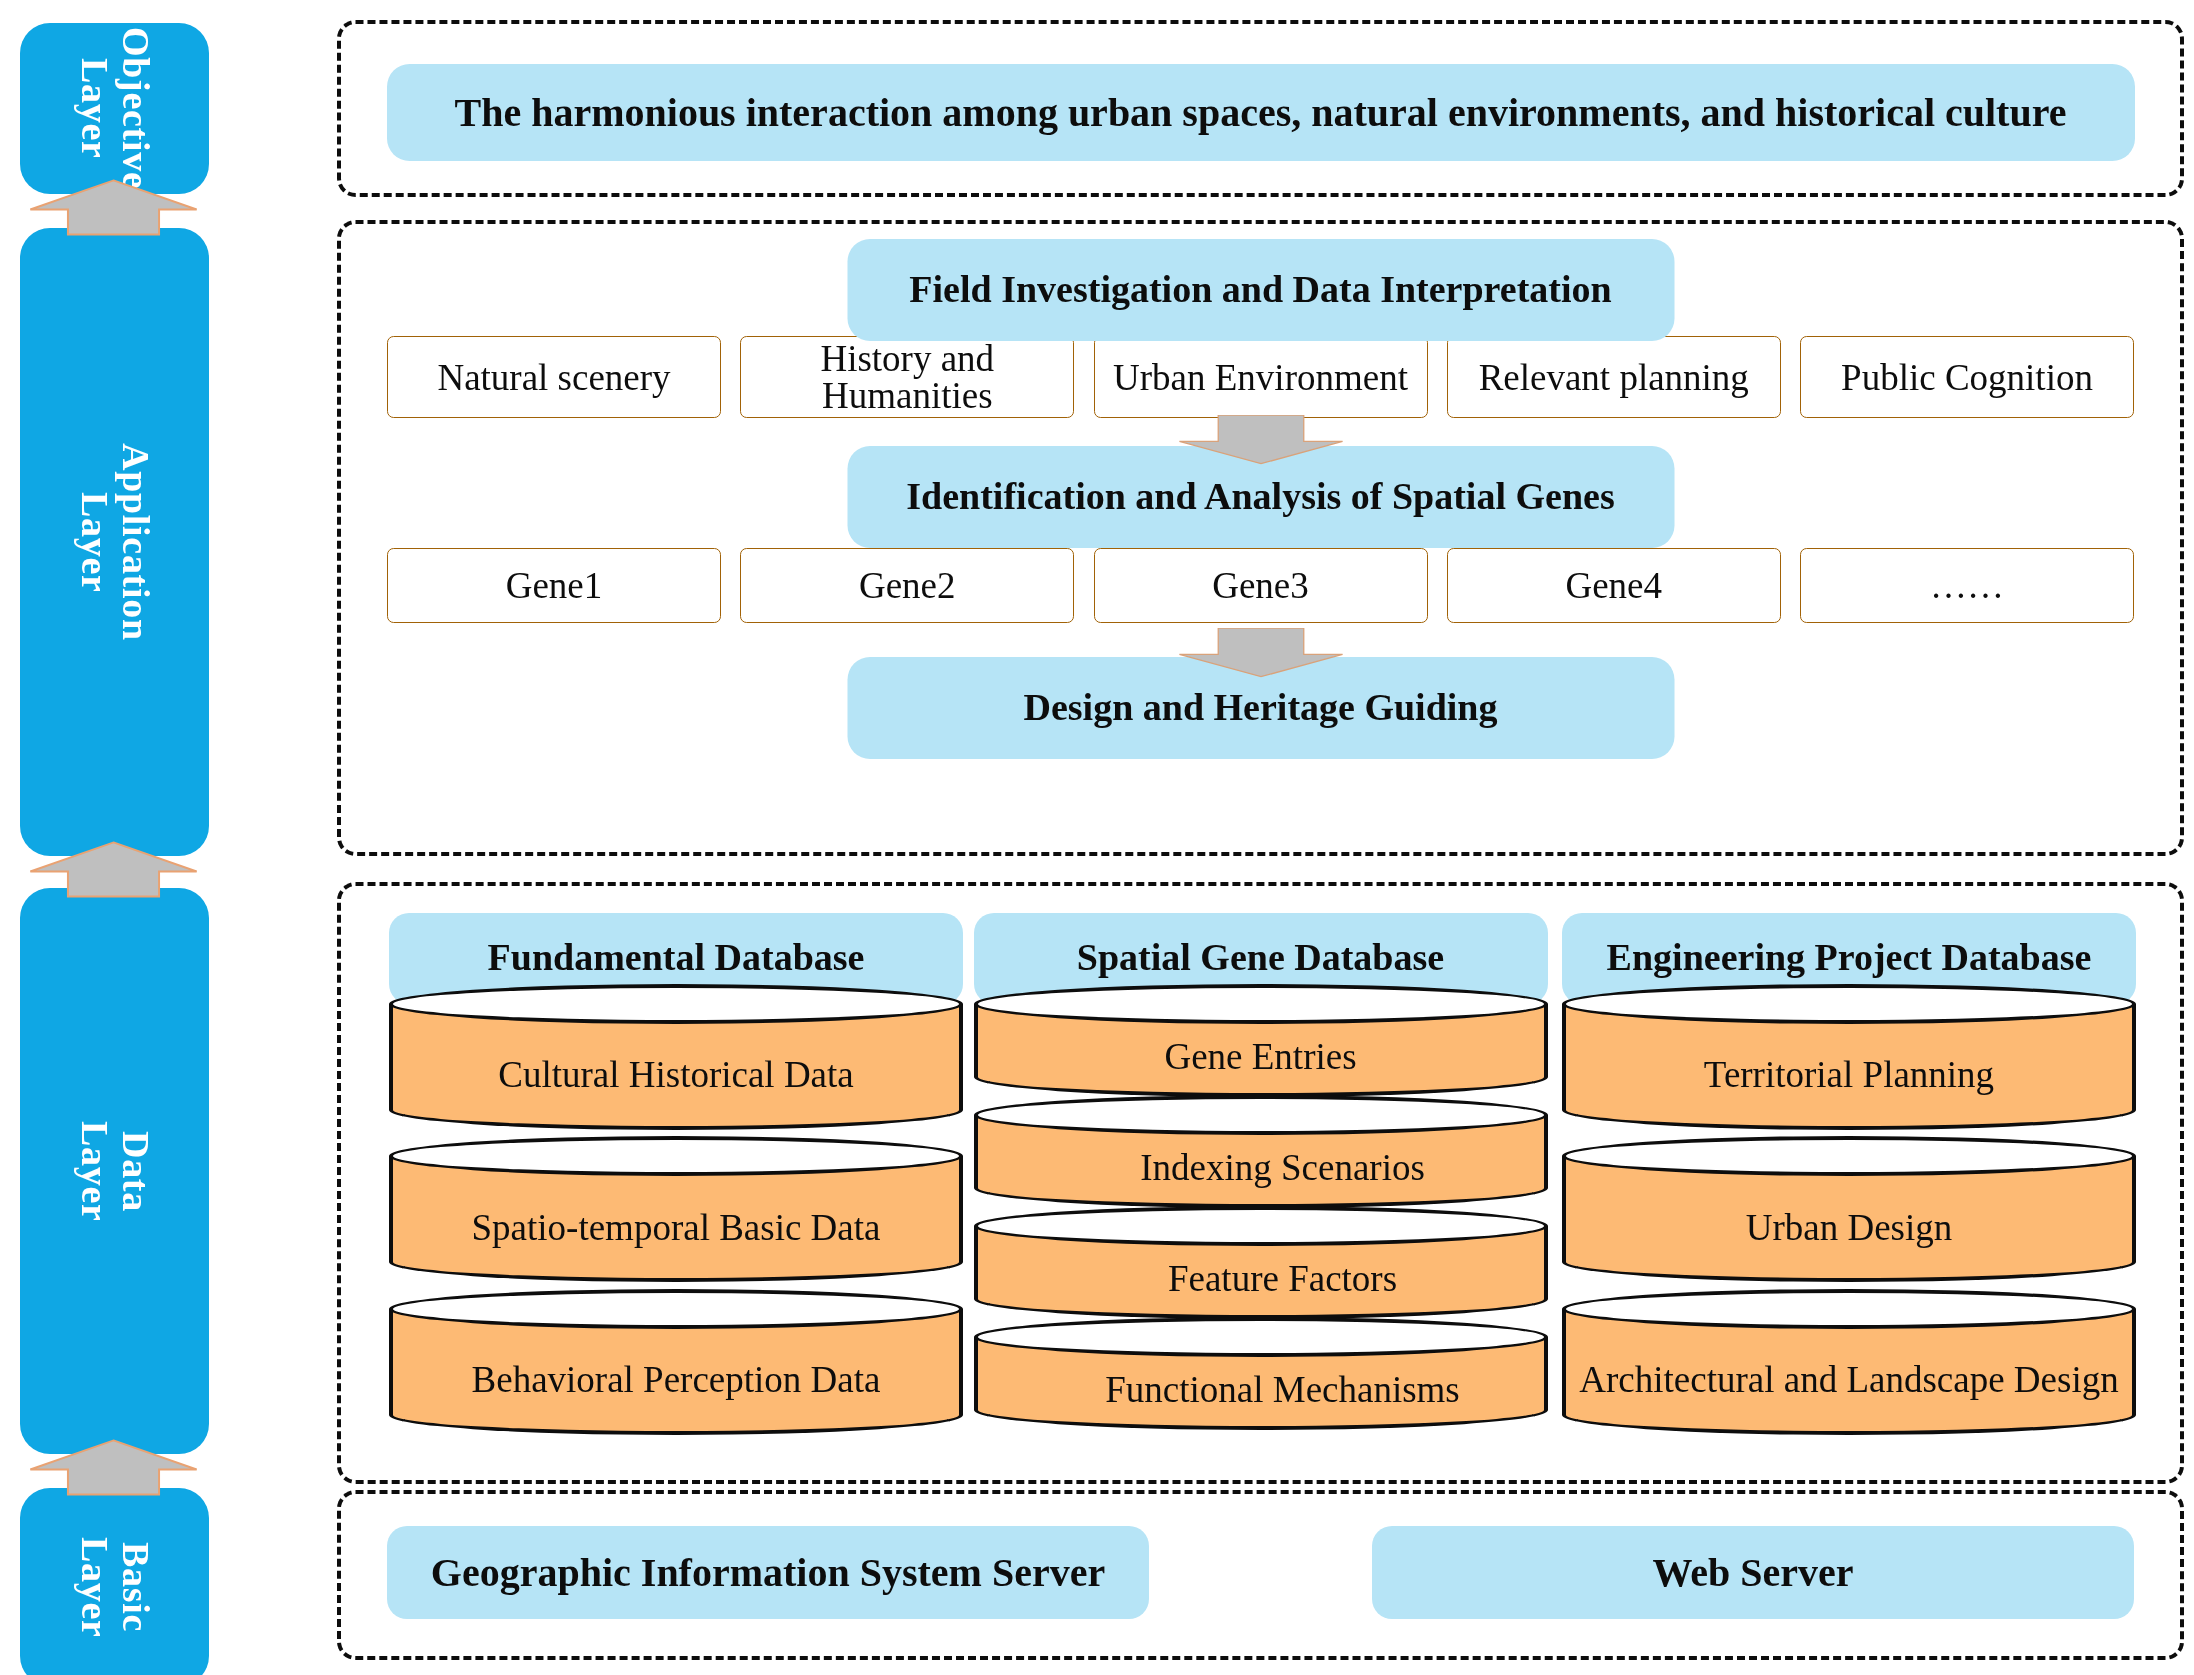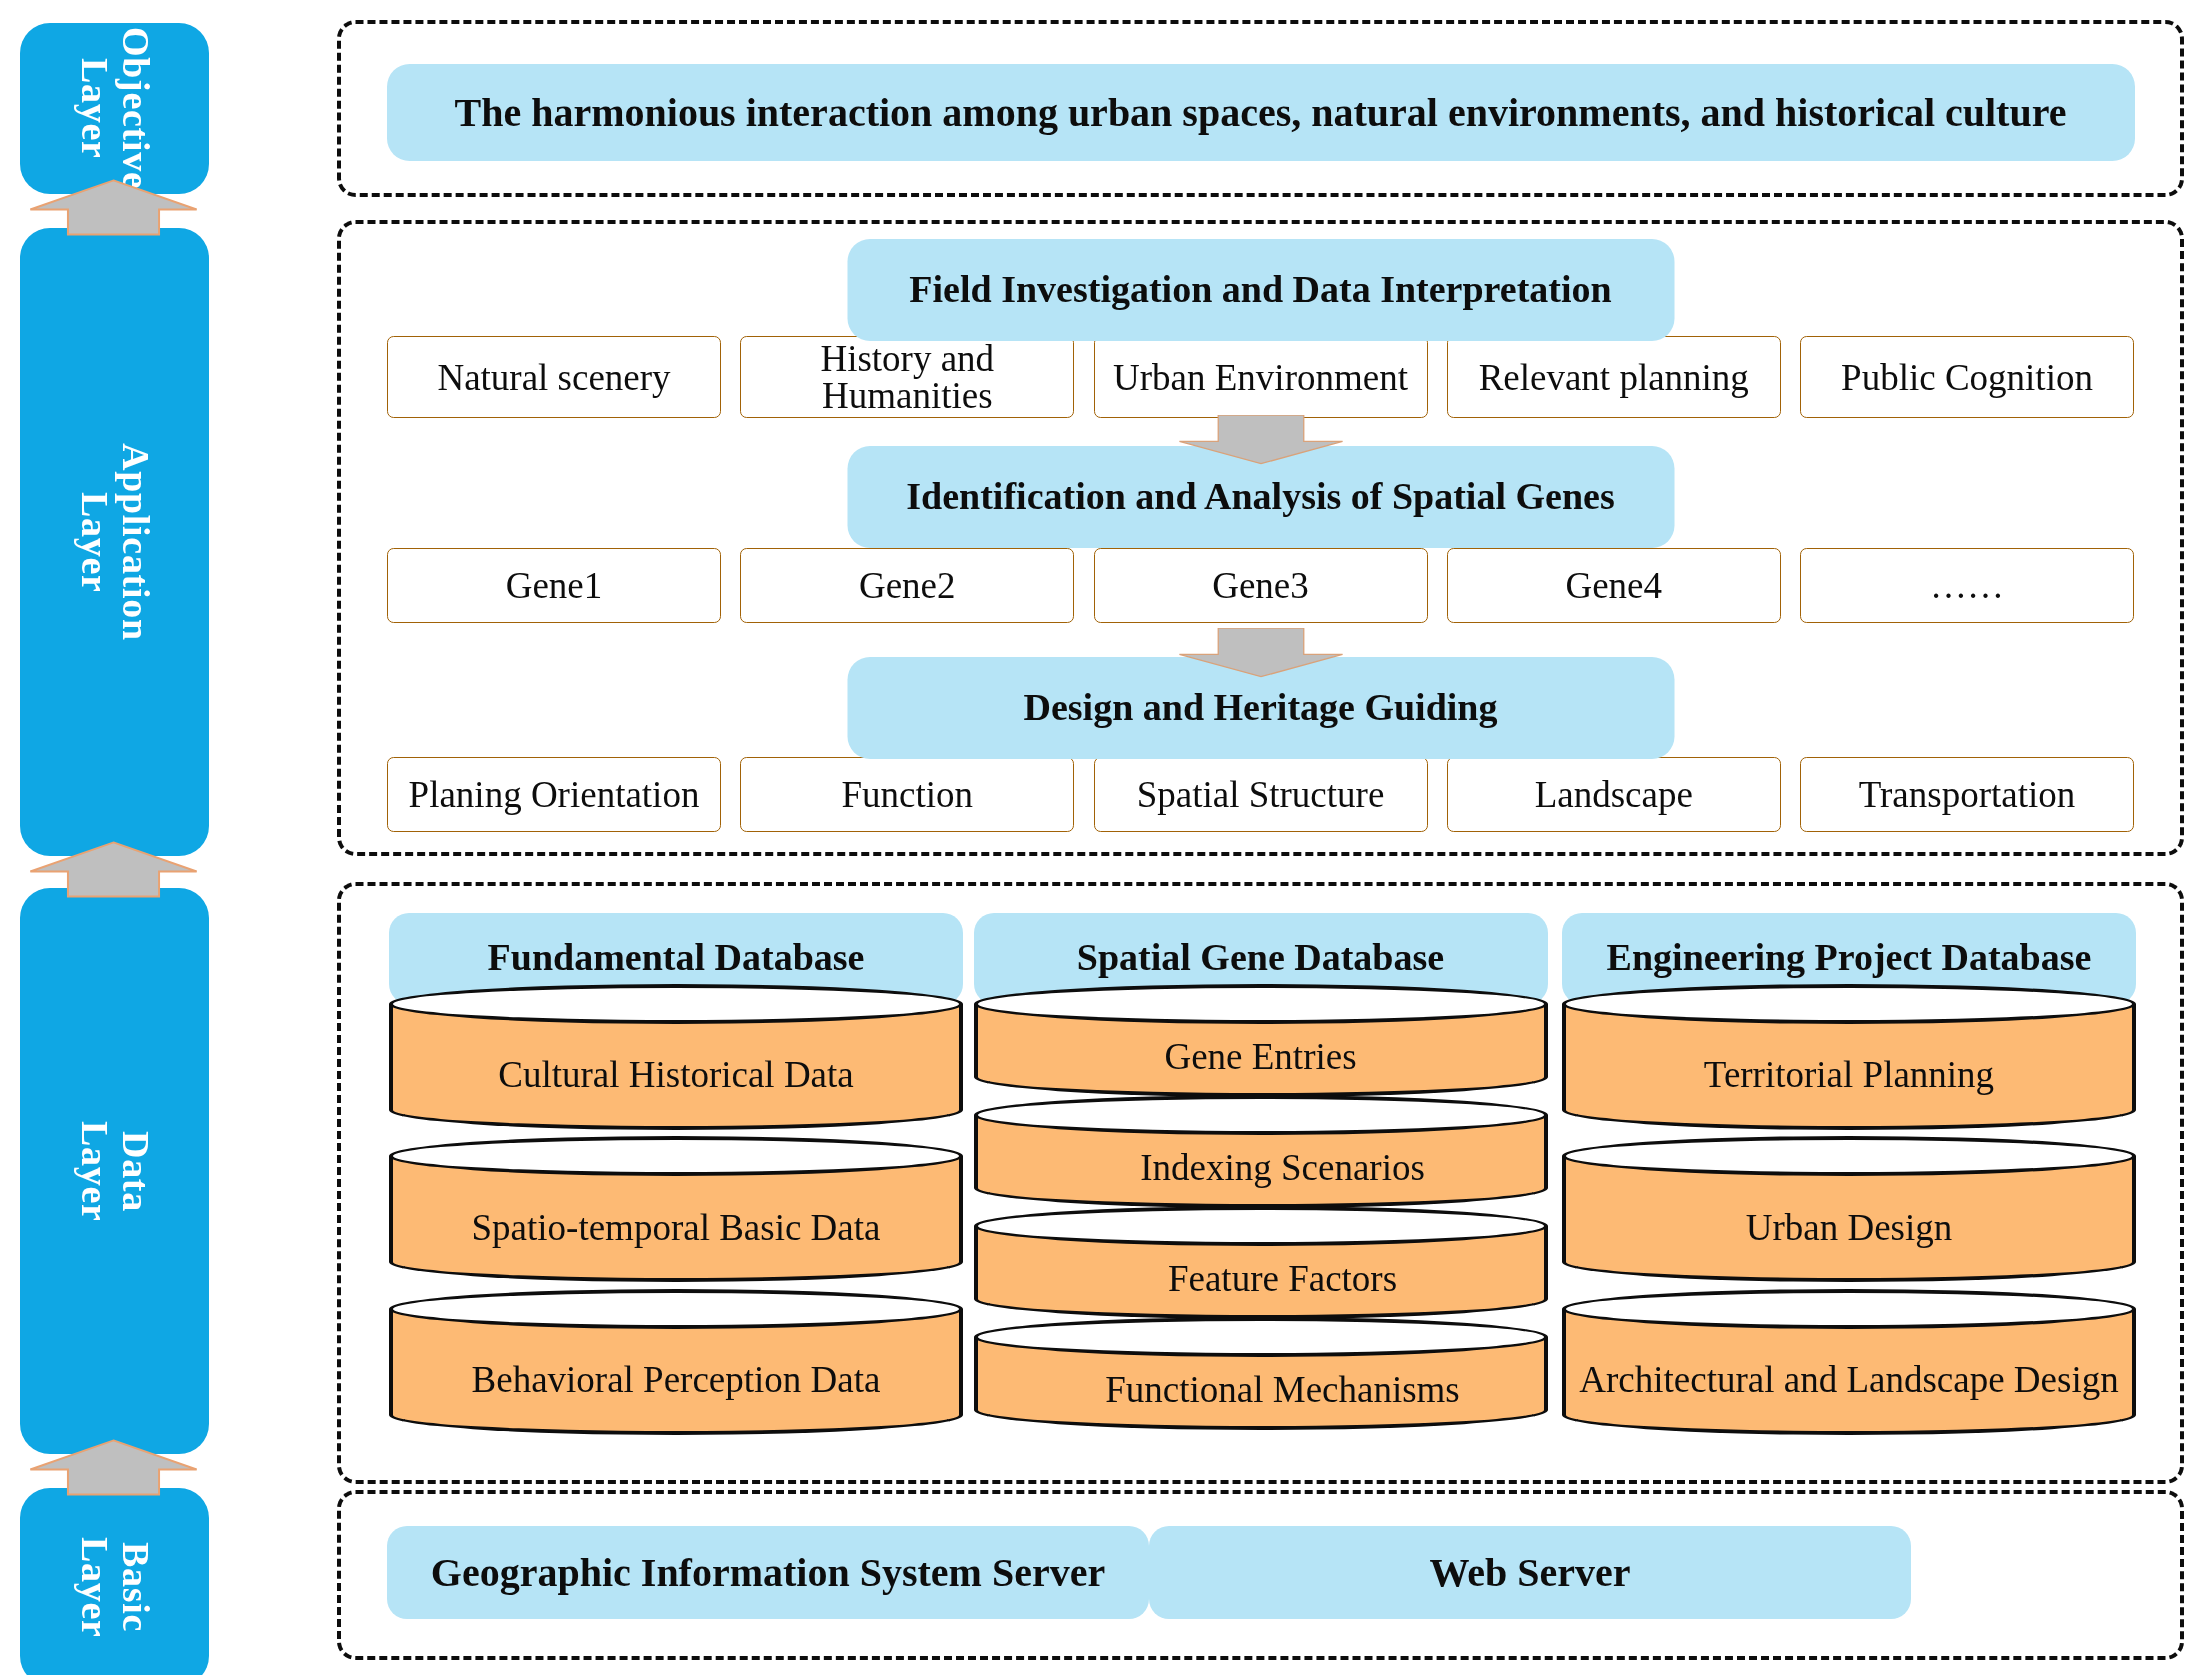--- a/index.html
+++ b/index.html
@@ -103,21 +103,21 @@
   .cyl > span{position:relative;z-index:1;}
   .cyl-tall{height:126px;}
   .cyl-short{height:93px;padding-top:18.5px;}
   .dbcol .cyl:first-of-type{margin-top:50px;}
   .dbcol .cyl-tall + .cyl-tall{margin-top:26.5px;}
   .dbcol .cyl-short + .cyl-short{margin-top:18px;padding-left:44px;}
 
   
   .servers{
     position:absolute;left:46px;right:46px;top:32px;
-    display:flex;justify-content:flex-start;
+    display:flex;justify-content:space-between;
   }
   .pill-server{width:762px;height:93px;border-radius:20px;font-size:40px;}
 </style>
 </head>
 <body>
 
 <div class="canvas">
 
   <div class="sidebar">
 
@@ -193,27 +193,20 @@
         <div class="cell">Gene4</div>
         <div class="cell">……</div>
       </div>
 
       <svg class="down-arrow da2" viewBox="0 0 252 76">
         <polygon points="61,0 191,0 191,40 250,40 126,74 2,40 61,40" fill="#bfbfbf" stroke="#d9a27a" stroke-width="2"></polygon>
       </svg>
 
       <div class="pill pill-step ps3">Design and Heritage Guiding</div>
 
-      <div class="row5 r3">
-        <div class="cell">Planing Orientation</div>
-        <div class="cell">Function</div>
-        <div class="cell">Spatial Structure</div>
-        <div class="cell">Landscape</div>
-        <div class="cell">Transportation</div>
-      </div>
     </section>
 
     <section class="dashed box-data">
 
       <div class="dbcol dbcol-1">
         <div class="pill pill-db">Fundamental Database</div>
         <div class="cyl cyl-tall">
           <span>Cultural Historical Data</span>
         </div>
         <div class="cyl cyl-tall">

